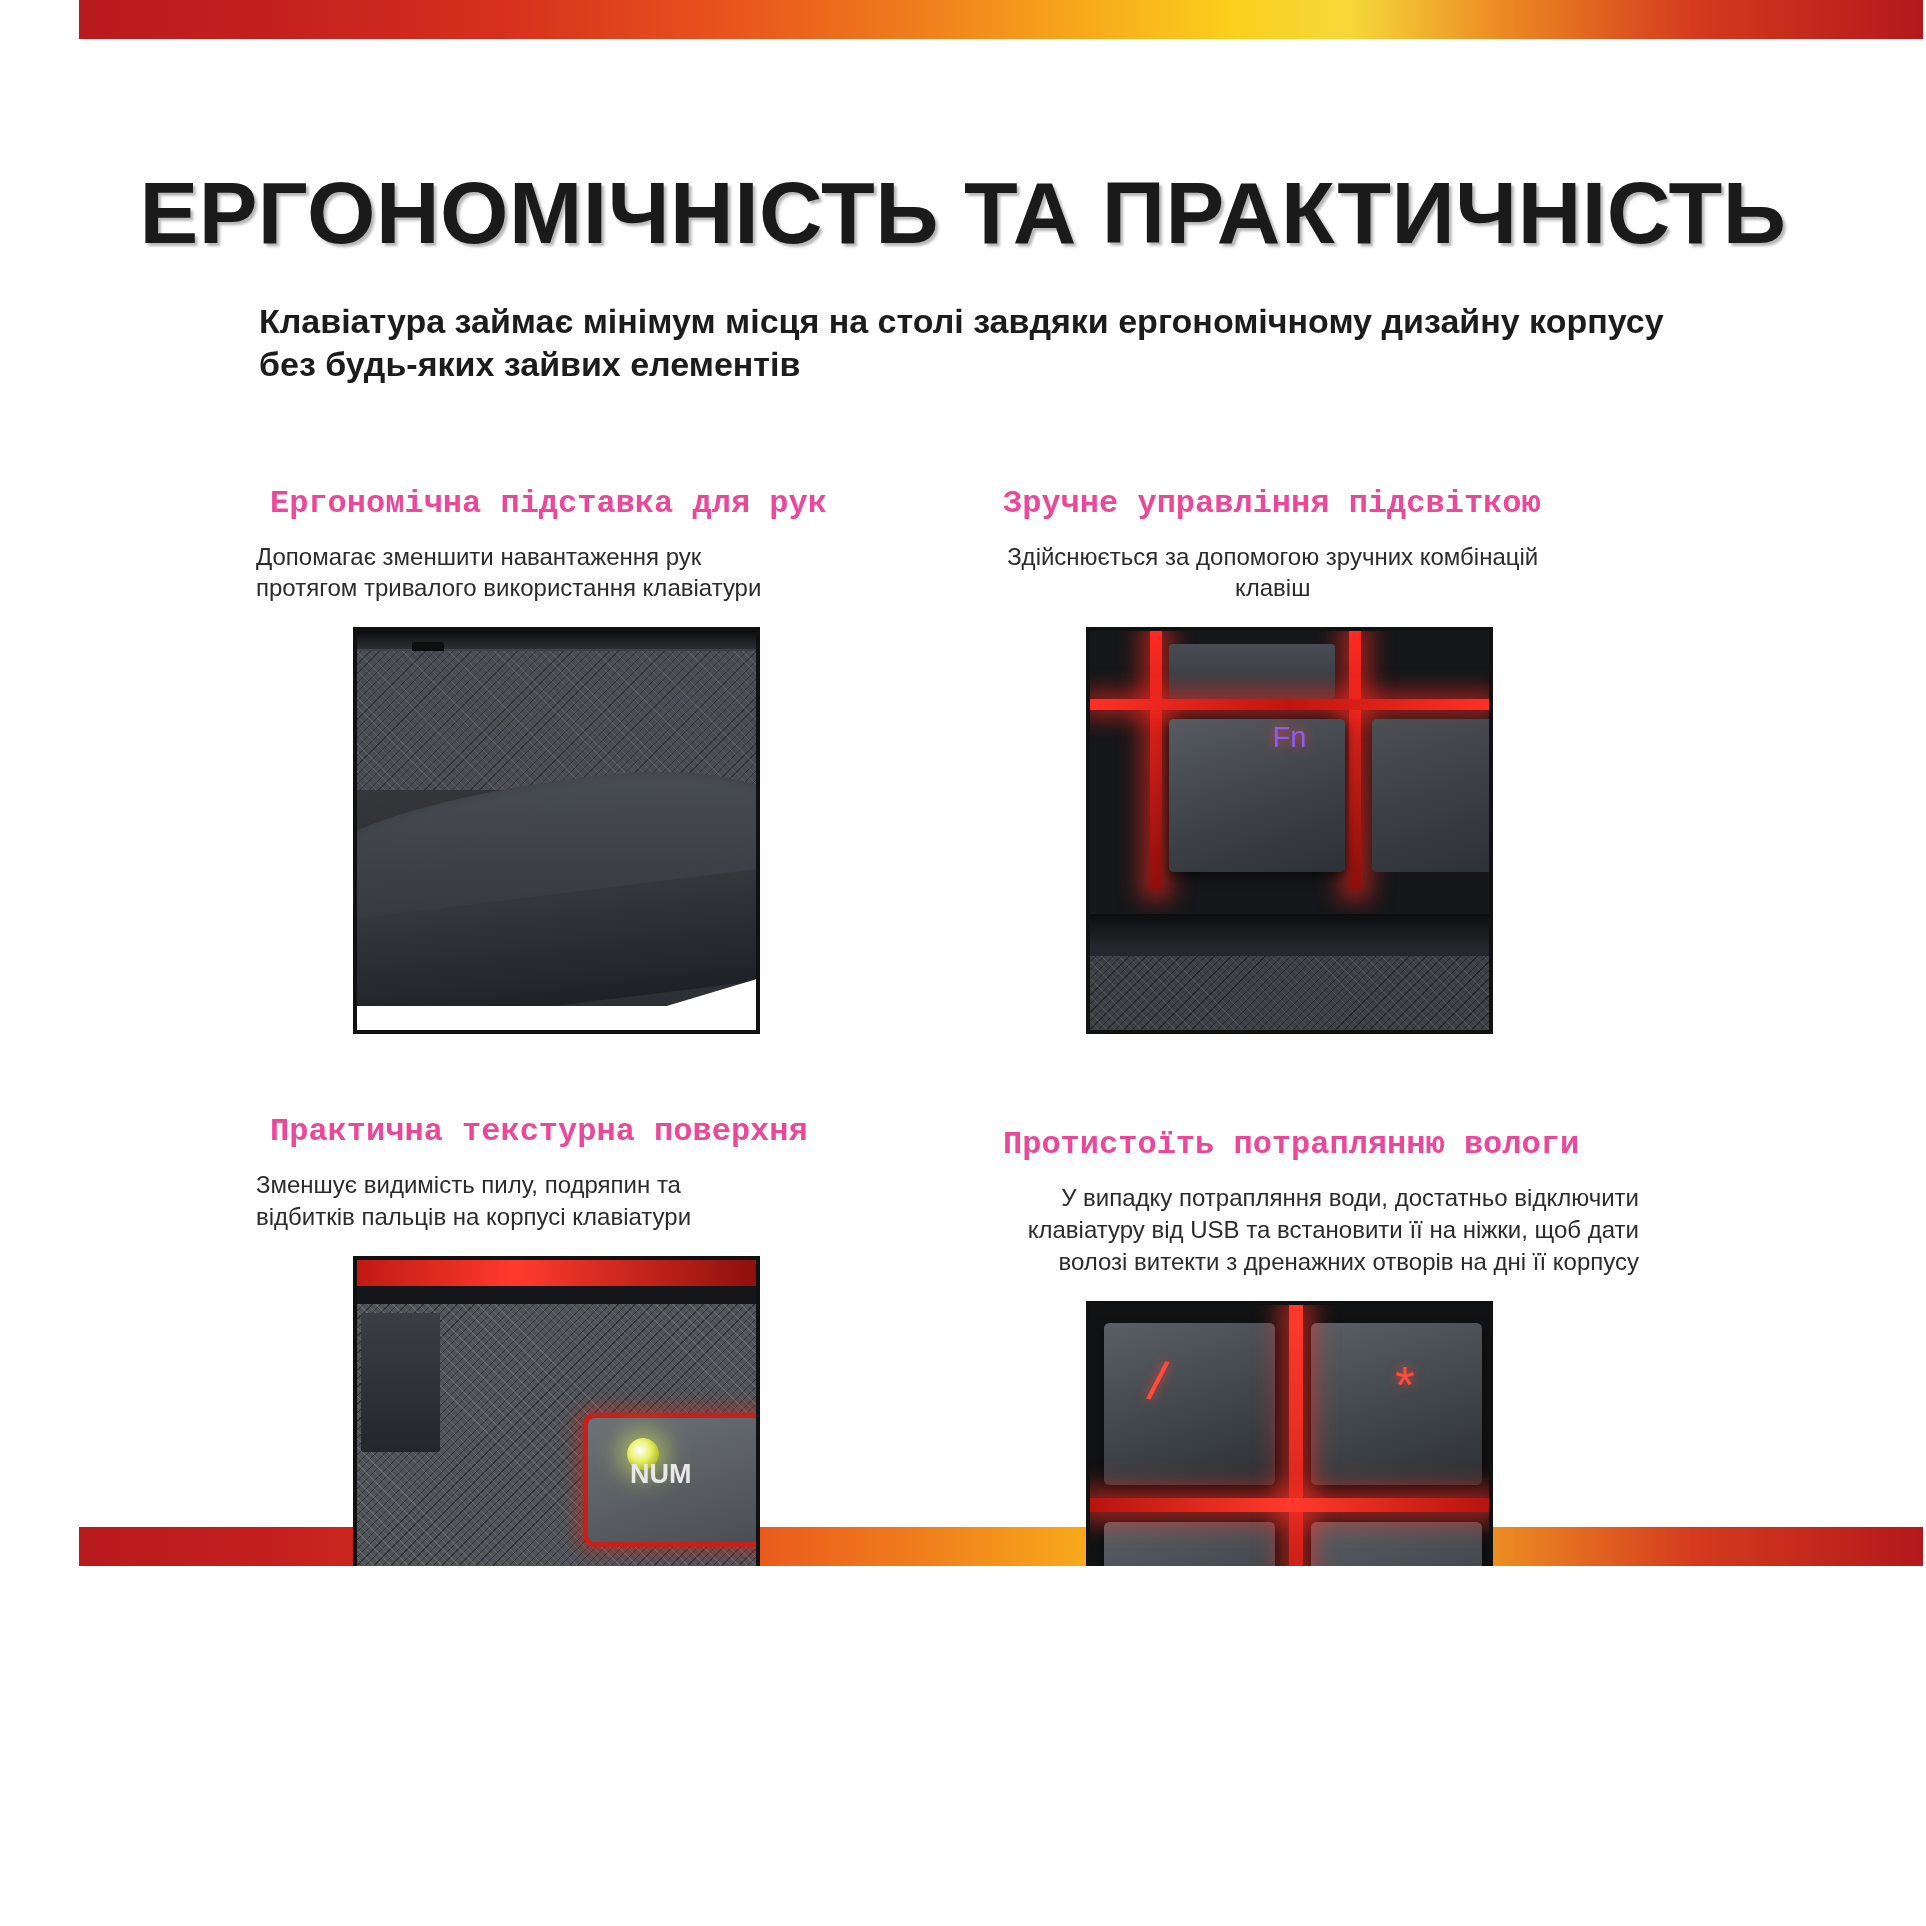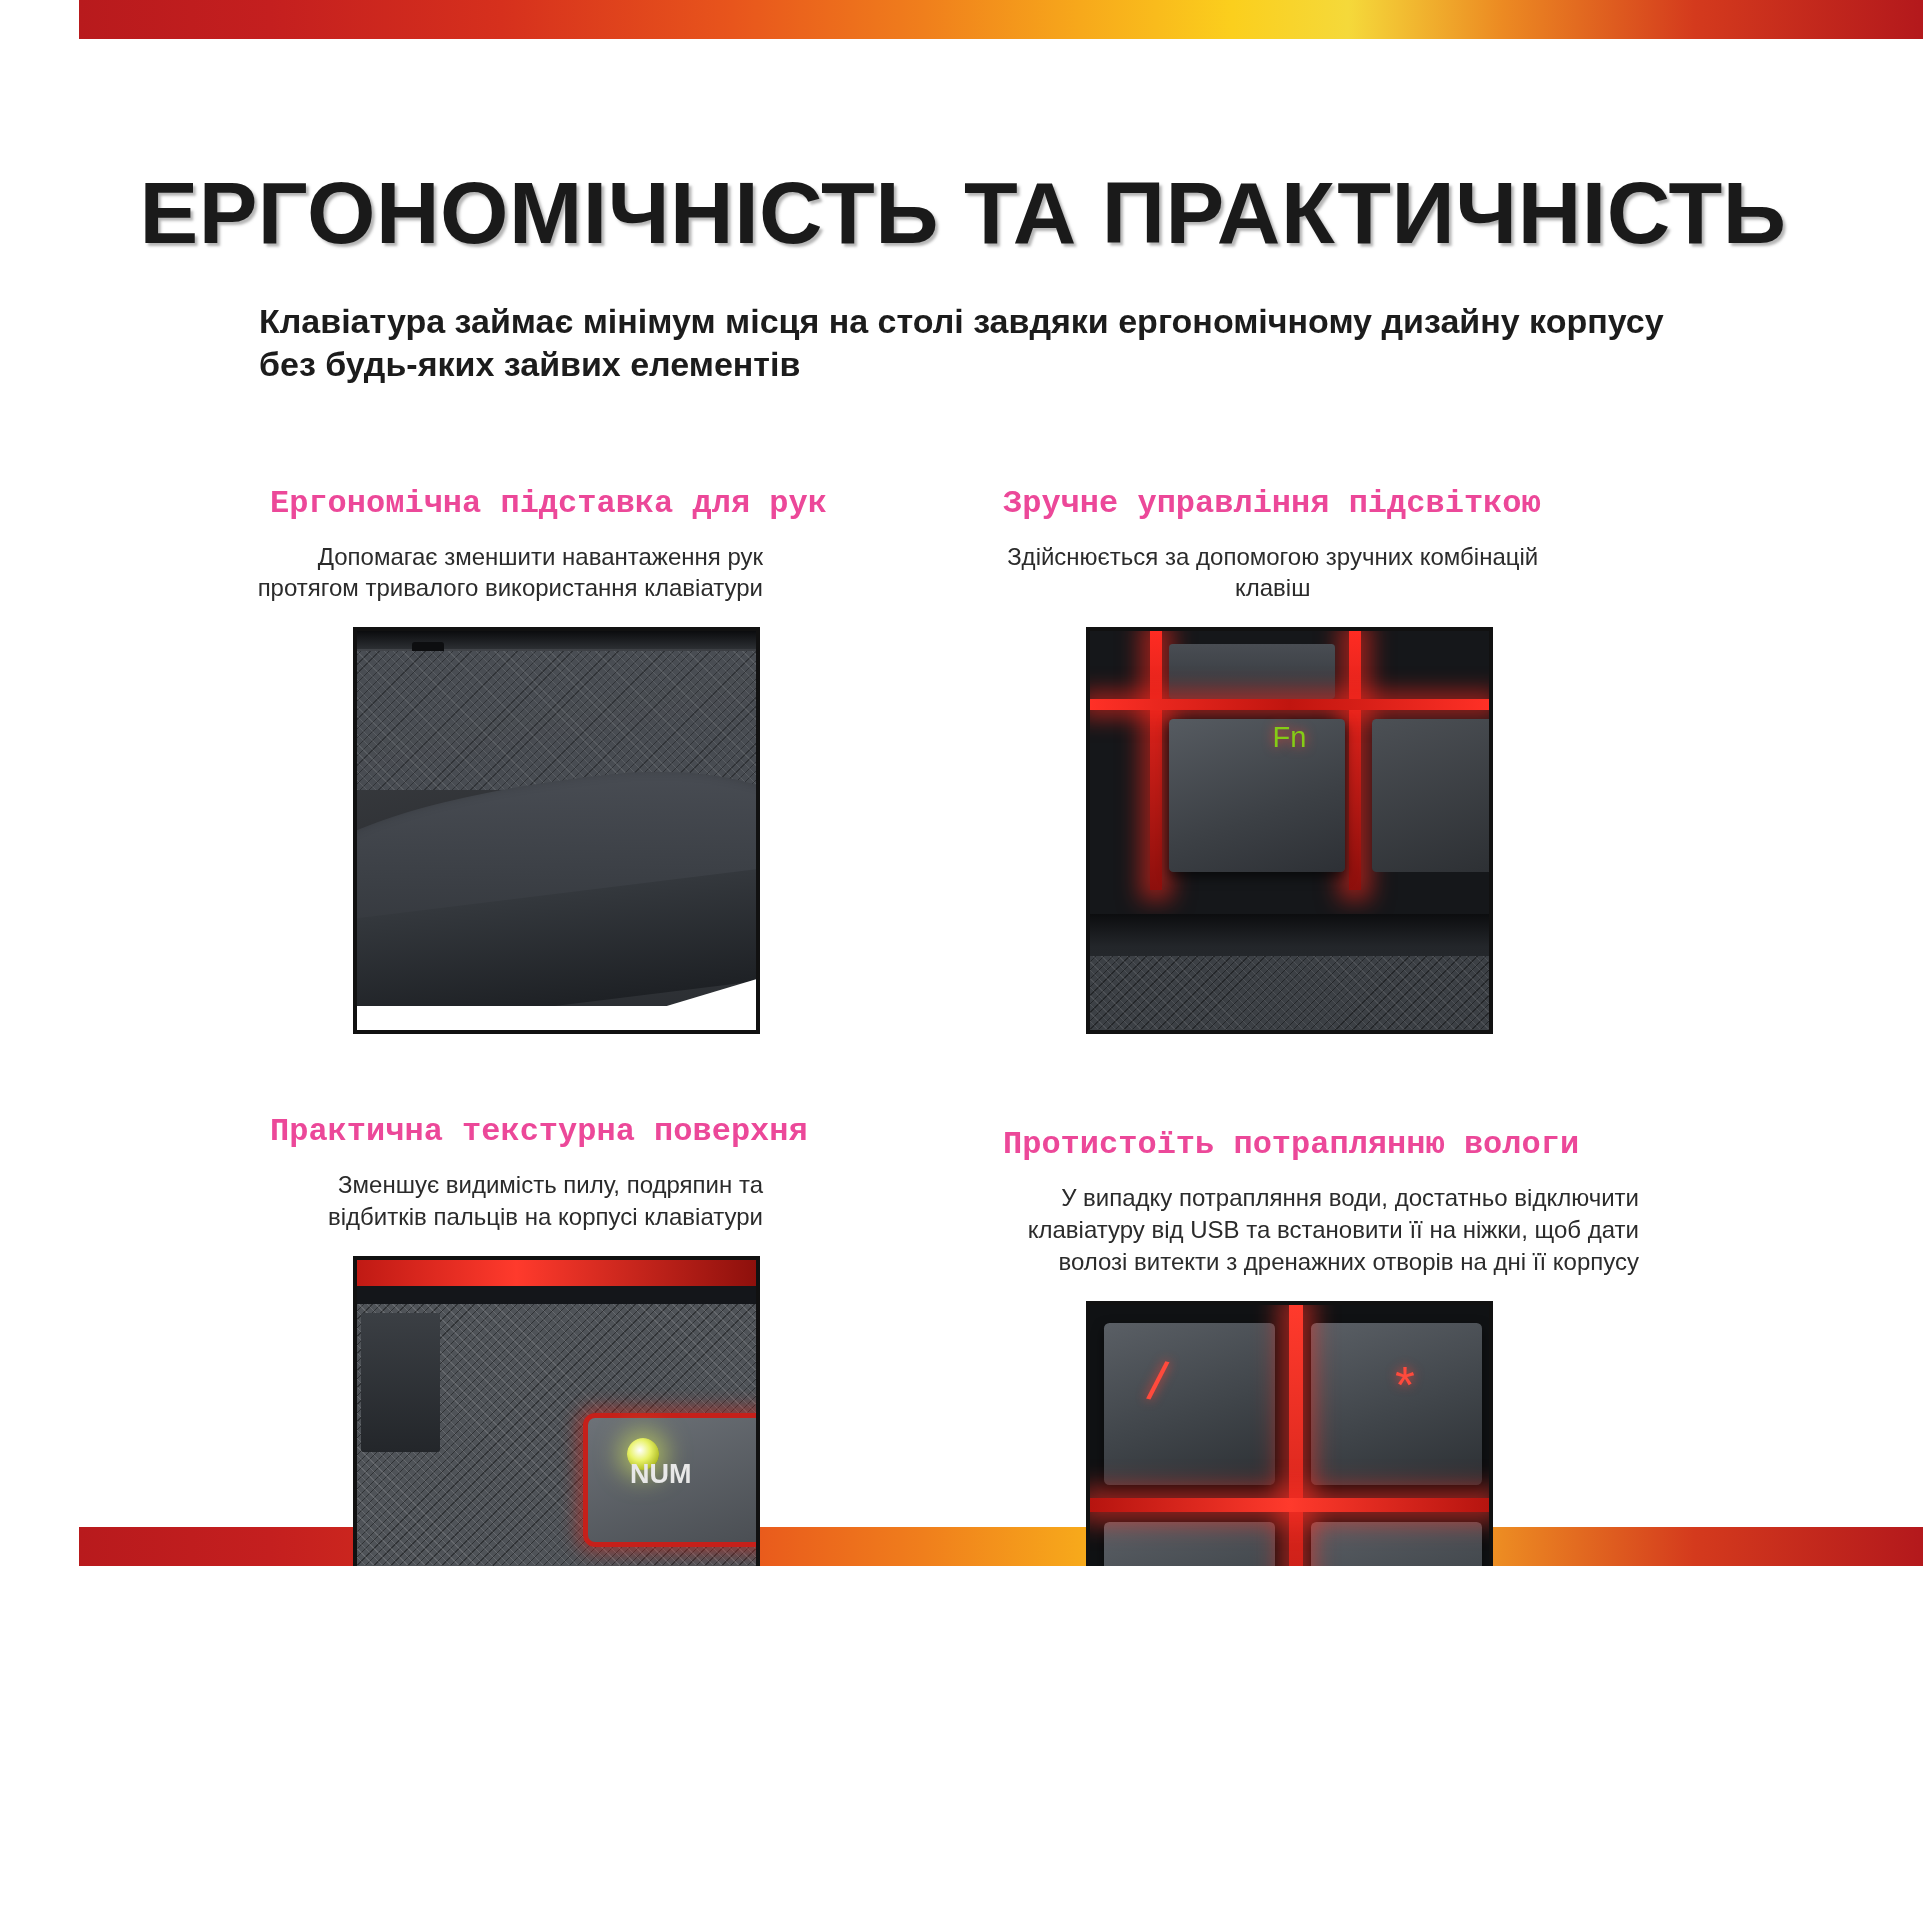--- a/index.html
+++ b/index.html
@@ -106,21 +106,21 @@
   .cell-desc {
     font-size: 24px;
     line-height: 1.33;
     color: #2b2b2b;
   }
 
   
   .cell.c1 .cell-title,
   .cell.c3 .cell-title { padding-left: 76px; }
   .cell.c1 .cell-desc,
-  .cell.c3 .cell-desc { padding-left: 62px; width: 569px; text-align: right; }
+  .cell.c3 .cell-desc { padding-left: 62px; width: 569px; text-align: left; }
 
   .cell.c2 .cell-title,
   .cell.c4 .cell-title { padding-left: 39px; }
   .cell.c2 .cell-desc { padding-left: 25.4px; width: 592px; text-align: center; }
   .cell.c4 .cell-desc { padding-left: 4.6px; width: 675px; text-align: right; }
 
   
   .photo {
     position: relative;
     width: 407px;
@@ -198,21 +198,21 @@
   }
   .p2 .key-fn {
     position: absolute; top: 88px; left: 79px; width: 176px; height: 153px;
     background: linear-gradient(160deg,#565b61 0%, #3c4045 60%, #2d3035 100%);
     border-radius: 4.6px;
     box-shadow: 0 4.6px 12px rgba(0,0,0,.6);
   }
   .p2 .fn-label {
     position: absolute; left: 0; right: 0; top: 90px;
     text-align: center;
-    color: #84cc16;
+    color: #8b5cf6;
     font-size: 29px;
     text-shadow: 0 0 12px rgba(255,60,48,.9);
   }
   .p2 .key-right {
     position: absolute; top: 88px; left: 282px; width: 139px; height: 153px;
     background: linear-gradient(160deg,#4c5055,#2c2f33);
     border-radius: 4.6px;
   }
   .p2 .deck {
     position: absolute; bottom: 0; left: 0; width: 100%; height: 116px;

